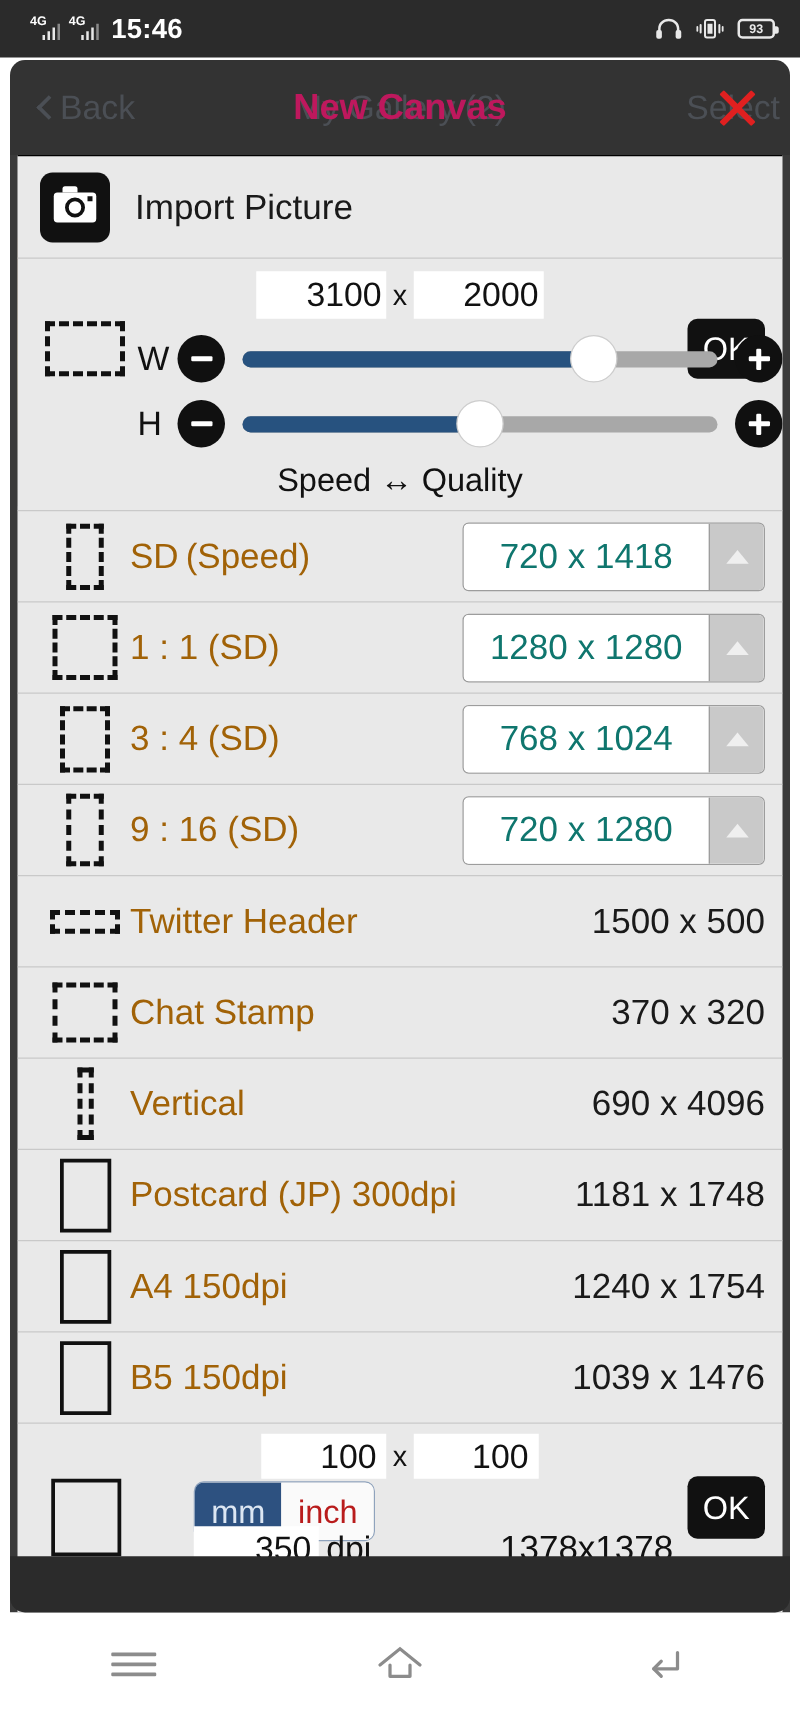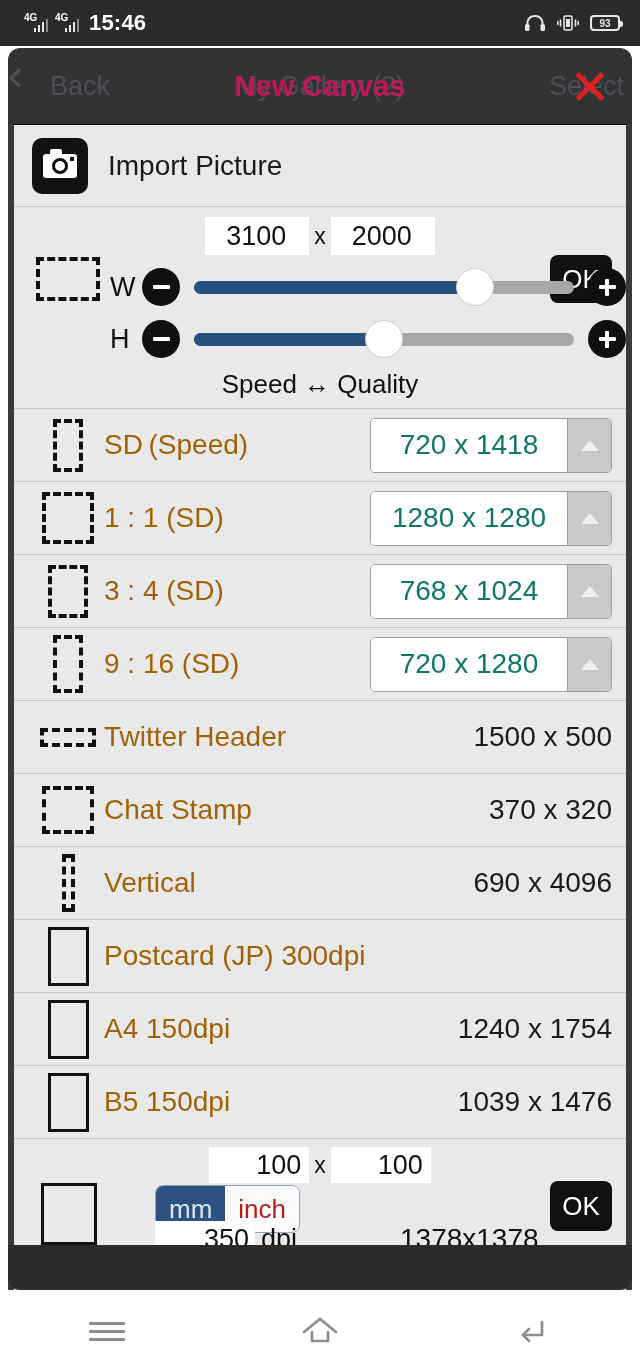--- a/index.html
+++ b/index.html
@@ -36,21 +36,21 @@
   .batt:after{ content:""; position:absolute; right:-5px; top:4px; width:3px; height:6px; background:#e8e8e8; border-radius:0 2px 2px 0; }
   .batt span{ font-size:10px; font-weight:bold; color:#e8e8e8; }
 
   
   #bgbar{
     position:absolute; left:8px; top:48px; width:624px; height:76px;
     background:#333333; border-radius:12px 12px 0 0;
     display:flex; align-items:center; overflow:hidden;
   }
   #bgbar .ghost{ color:#4b4f55; font-size:27px; }
-  #bg-back{ display:flex; align-items:flex-start; gap:24px; padding-left:4px; }
+  #bg-back{ display:flex; align-items:center; gap:2px; padding-left:24px; }
   .chev{ width:14px; height:14px; border-left:3px solid #4b4f55; border-bottom:3px solid #4b4f55; transform:rotate(45deg); }
   #bg-title{ position:absolute; left:0; right:0; text-align:center; }
   #bg-select{ position:absolute; right:8px; }
 
   
   #bg-thumb{
     position:absolute; left:14px; top:190px; width:14px; height:215px;
     background:linear-gradient(180deg,#4a3b2c 0%,#6b5437 22%,#8a7a4a 45%,#5d5434 62%,#2a2a22 80%,#1d1d1a 100%);
   }
   #bg-strip{
@@ -97,21 +97,21 @@
   .cam-body:before{ content:""; position:absolute; left:7px; top:-5px; width:12px; height:5px; background:#fff; border-radius:2px 2px 0 0; }
   .cam-lens{ position:absolute; left:9px; top:4px; width:16px; height:16px; border:3.5px solid #111; border-radius:50%; }
   .cam-dot{ position:absolute; right:3px; top:3px; width:4px; height:4px; background:#111; }
   #import-label{ font-size:28px; color:#1a1a1a; }
 
   
   #px-panel{ position:relative; padding:10px 0 8px 0; border-bottom:1px solid #c9c9c9; }
   .num-line{ display:flex; justify-content:center; align-items:center; gap:0; }
   .num-in{
     width:104px; height:38px; background:#ffffff; border:none;
-    font-size:27px; color:#111; text-align:right; padding-right:23px;
+    font-size:27px; color:#111; text-align:right; padding-right:4px;
     line-height:38px; font-family:"Liberation Sans",sans-serif;
   }
   .xsep{ font-size:23px; color:#111; padding:0 5px; }
   .slider-rows{ position:relative; margin-top:6px; }
   .srow{ display:flex; align-items:center; height:52px; padding-left:96px; }
   .srow .axis{ font-size:27px; color:#111; width:32px; }
   .rbtn{
     width:38px; height:38px; border-radius:50%; background:#101010;
     display:flex; align-items:center; justify-content:center; flex:0 0 auto;
   }
@@ -387,20 +387,21 @@
           <div class="ratio-box" style="width:13px;height:58px"></div>
         </div>
         <div class="plabel">Vertical</div>
         <div class="pvalue">690 x 4096</div>
       </div>
       <div class="prow">
         <div class="pbox-wrap">
           <div class="ratio-box solid" style="width:41px;height:59px"></div>
         </div>
         <div class="plabel">Postcard (JP) 300dpi</div>
+        <div class="pvalue">1181 x 1748</div>
       </div>
       <div class="prow">
         <div class="pbox-wrap">
           <div class="ratio-box solid" style="width:41px;height:59px"></div>
         </div>
         <div class="plabel">A4 150dpi</div>
         <div class="pvalue">1240 x 1754</div>
       </div>
       <div class="prow">
         <div class="pbox-wrap">

